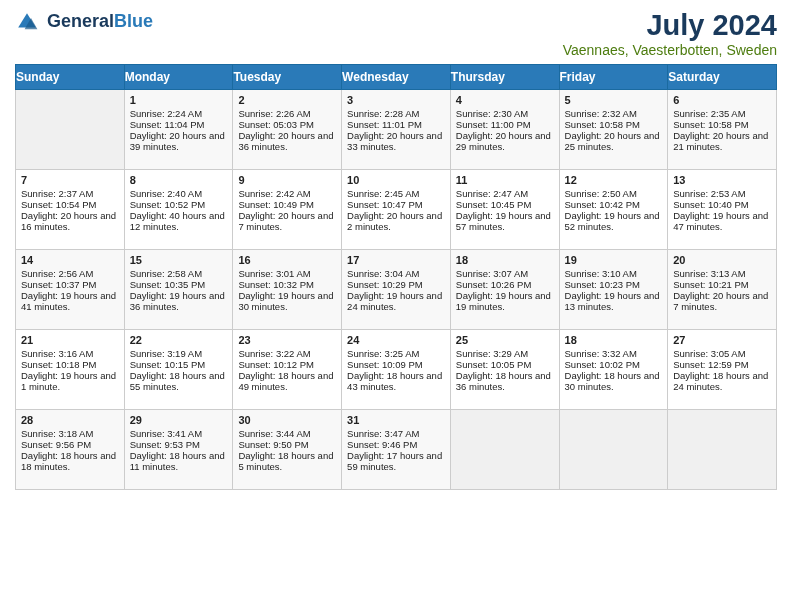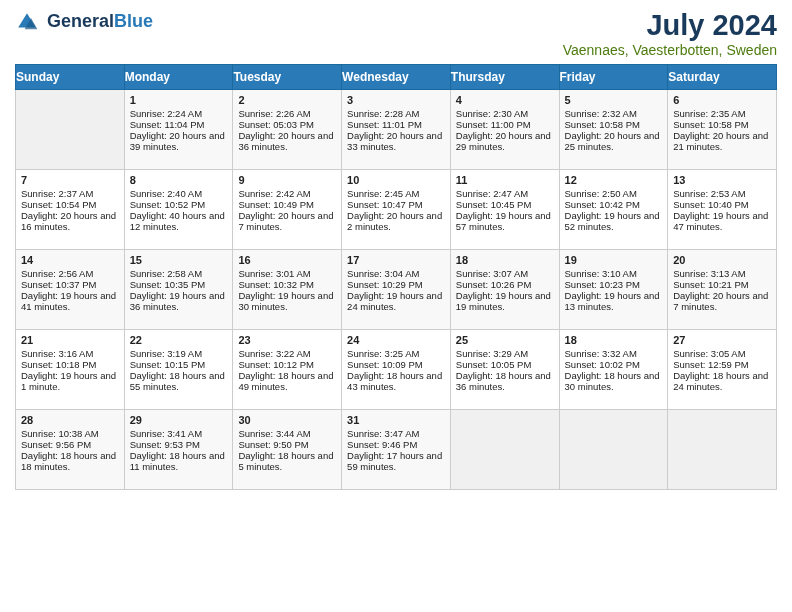--- a/index.html
+++ b/index.html
@@ -286,21 +286,21 @@
         <td>
           <span class="day-num">27</span>
           <div>Sunrise: 3:05 AM</div>
           <div>Sunset: 12:59 PM</div>
           <div>Daylight: 18 hours and 24 minutes.</div>
         </td>
       </tr>
       <tr>
         <td>
           <span class="day-num">28</span>
-          <div>Sunrise: 10:38 AM</div>
+          <div>Sunrise: 3:18 AM</div>
           <div>Sunset: 9:56 PM</div>
           <div>Daylight: 18 hours and 18 minutes.</div>
         </td>
         <td>
           <span class="day-num">29</span>
           <div>Sunrise: 3:41 AM</div>
           <div>Sunset: 9:53 PM</div>
           <div>Daylight: 18 hours and 11 minutes.</div>
         </td>
         <td>

